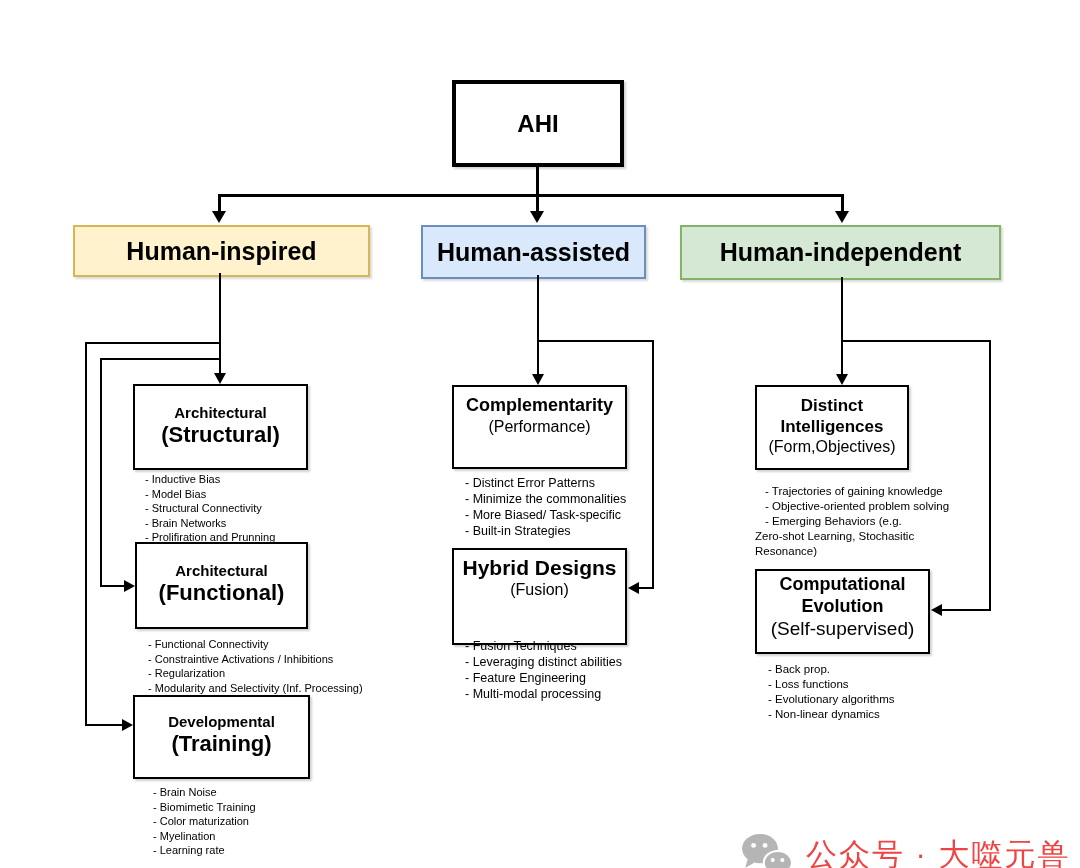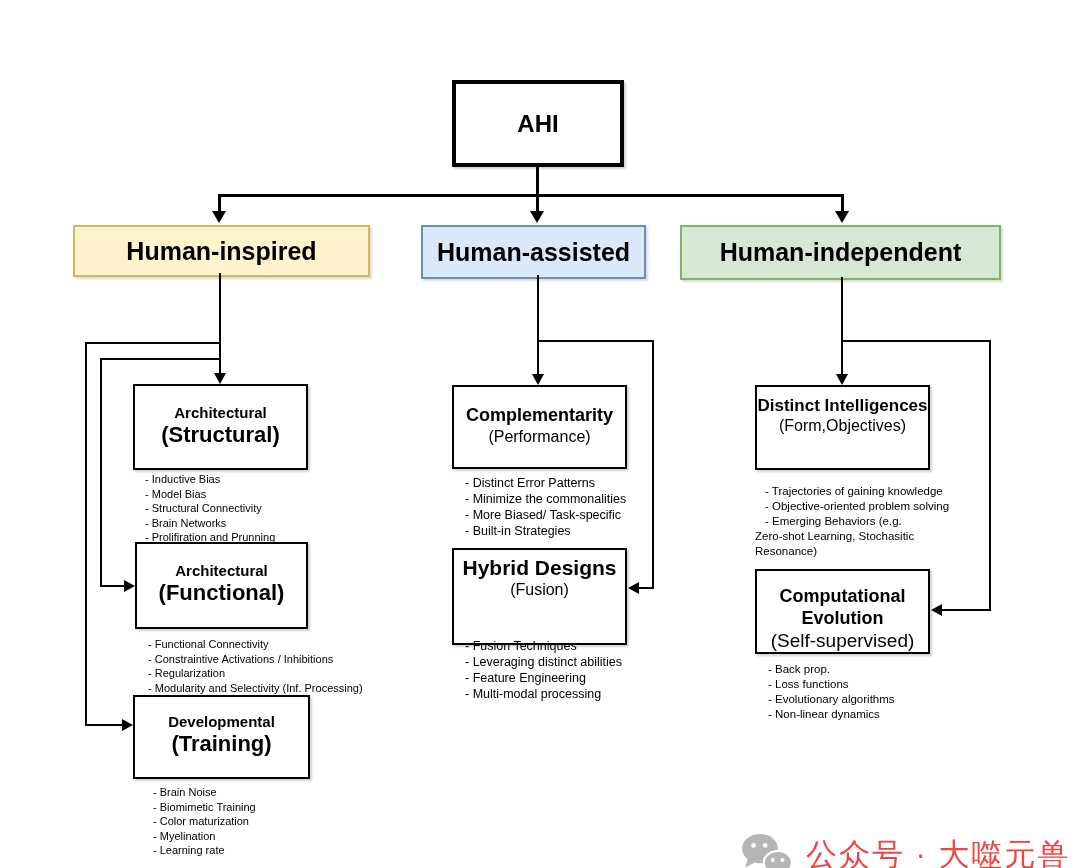--- a/index.html
+++ b/index.html
@@ -27,30 +27,30 @@
   .sbox{position:absolute;border:2px solid #000;background:#fff;text-align:center;
         box-shadow:2px 2px 2px rgba(0,0,0,0.18);box-sizing:border-box;}
   .t-sm{font-weight:bold;font-size:15px;line-height:19px;}
   .t-lg{font-weight:bold;font-size:22px;line-height:26px;white-space:nowrap;}
   .t-md{font-weight:bold;}
   .t-reg{font-weight:normal;white-space:nowrap;}
 
   #sbox-structural{left:133px;top:352px;width:175px;height:86px;padding-top:17px;}
   #sbox-functional{left:135px;top:510px;width:173px;height:87px;padding-top:17px;}
   #sbox-developmental{left:133px;top:663px;width:177px;height:84px;padding-top:15px;}
-  #sbox-complementarity{left:452px;top:353px;width:175px;height:84px;padding-top:17px;}
+  #sbox-complementarity{left:452px;top:353px;width:175px;height:84px;padding-top:7px;}
   #sbox-complementarity .t-md{font-size:18px;line-height:23px;}
   #sbox-complementarity .t-reg{font-size:16px;line-height:20px;}
   #sbox-hybrid{left:452px;top:516px;width:175px;height:97px;padding-top:5px;}
   #sbox-hybrid .t-md{font-size:21px;line-height:25px;}
   #sbox-hybrid .t-reg{font-size:16px;line-height:20px;}
-  #sbox-distinct{left:755px;top:353px;width:175px;height:85px;padding-top:8px;}
+  #sbox-distinct{left:755px;top:353px;width:154px;height:85px;padding-top:8px;}
   #sbox-distinct .t-md{font-size:17px;line-height:21px;}
   #sbox-distinct .t-reg{font-size:16px;line-height:20px;}
-  #sbox-computational{left:755px;top:537px;width:175px;height:85px;padding-top:14px;}
+  #sbox-computational{left:755px;top:537px;width:175px;height:85px;padding-top:2px;}
   #sbox-computational .t-md{font-size:18px;line-height:22px;}
   #sbox-computational .t-reg{font-size:19px;line-height:23px;}
 
   
   .list{position:absolute;}
   .li{white-space:pre-line;text-indent:10px;}
   .li::before{content:"- ";}
   .list-l .li{font-size:11px;line-height:14.6px;}
   .list-m .li{font-size:12.5px;line-height:16px;}
   .list-m .li::before{content:"-  ";}

